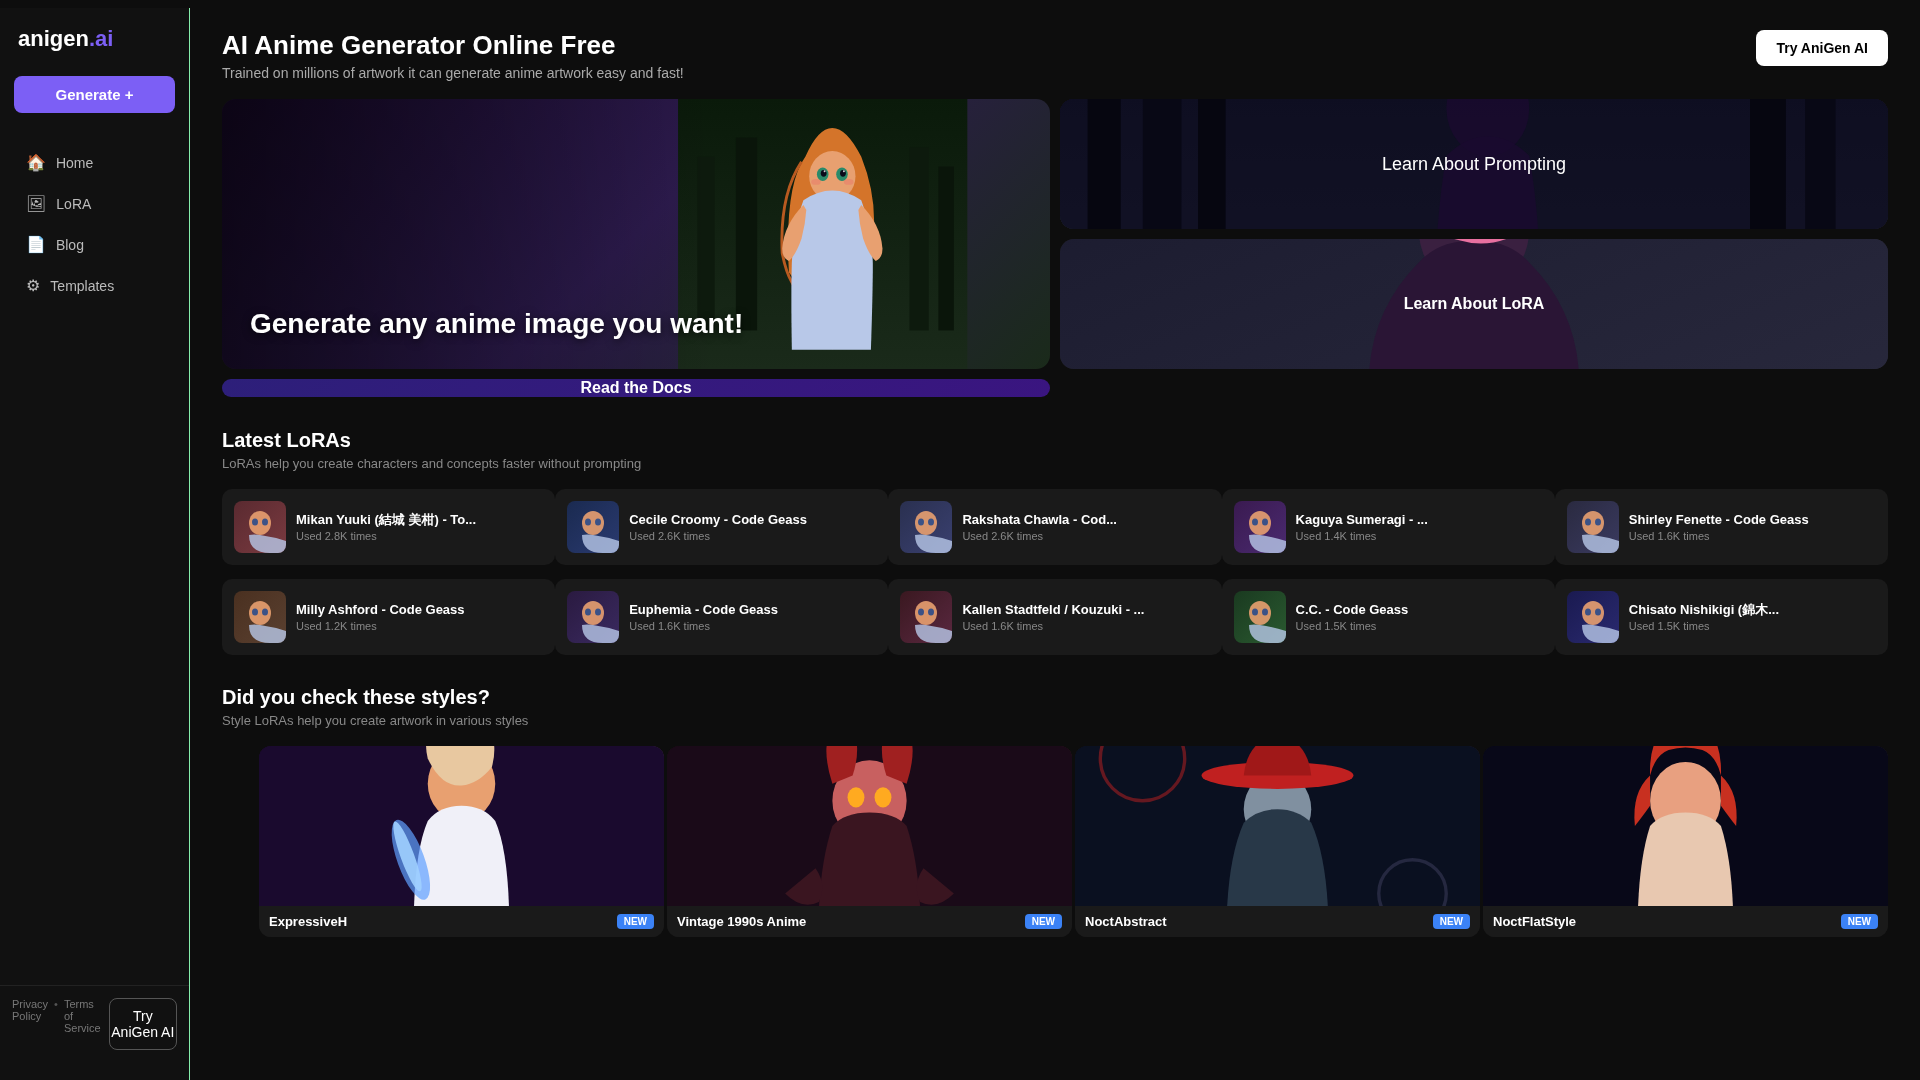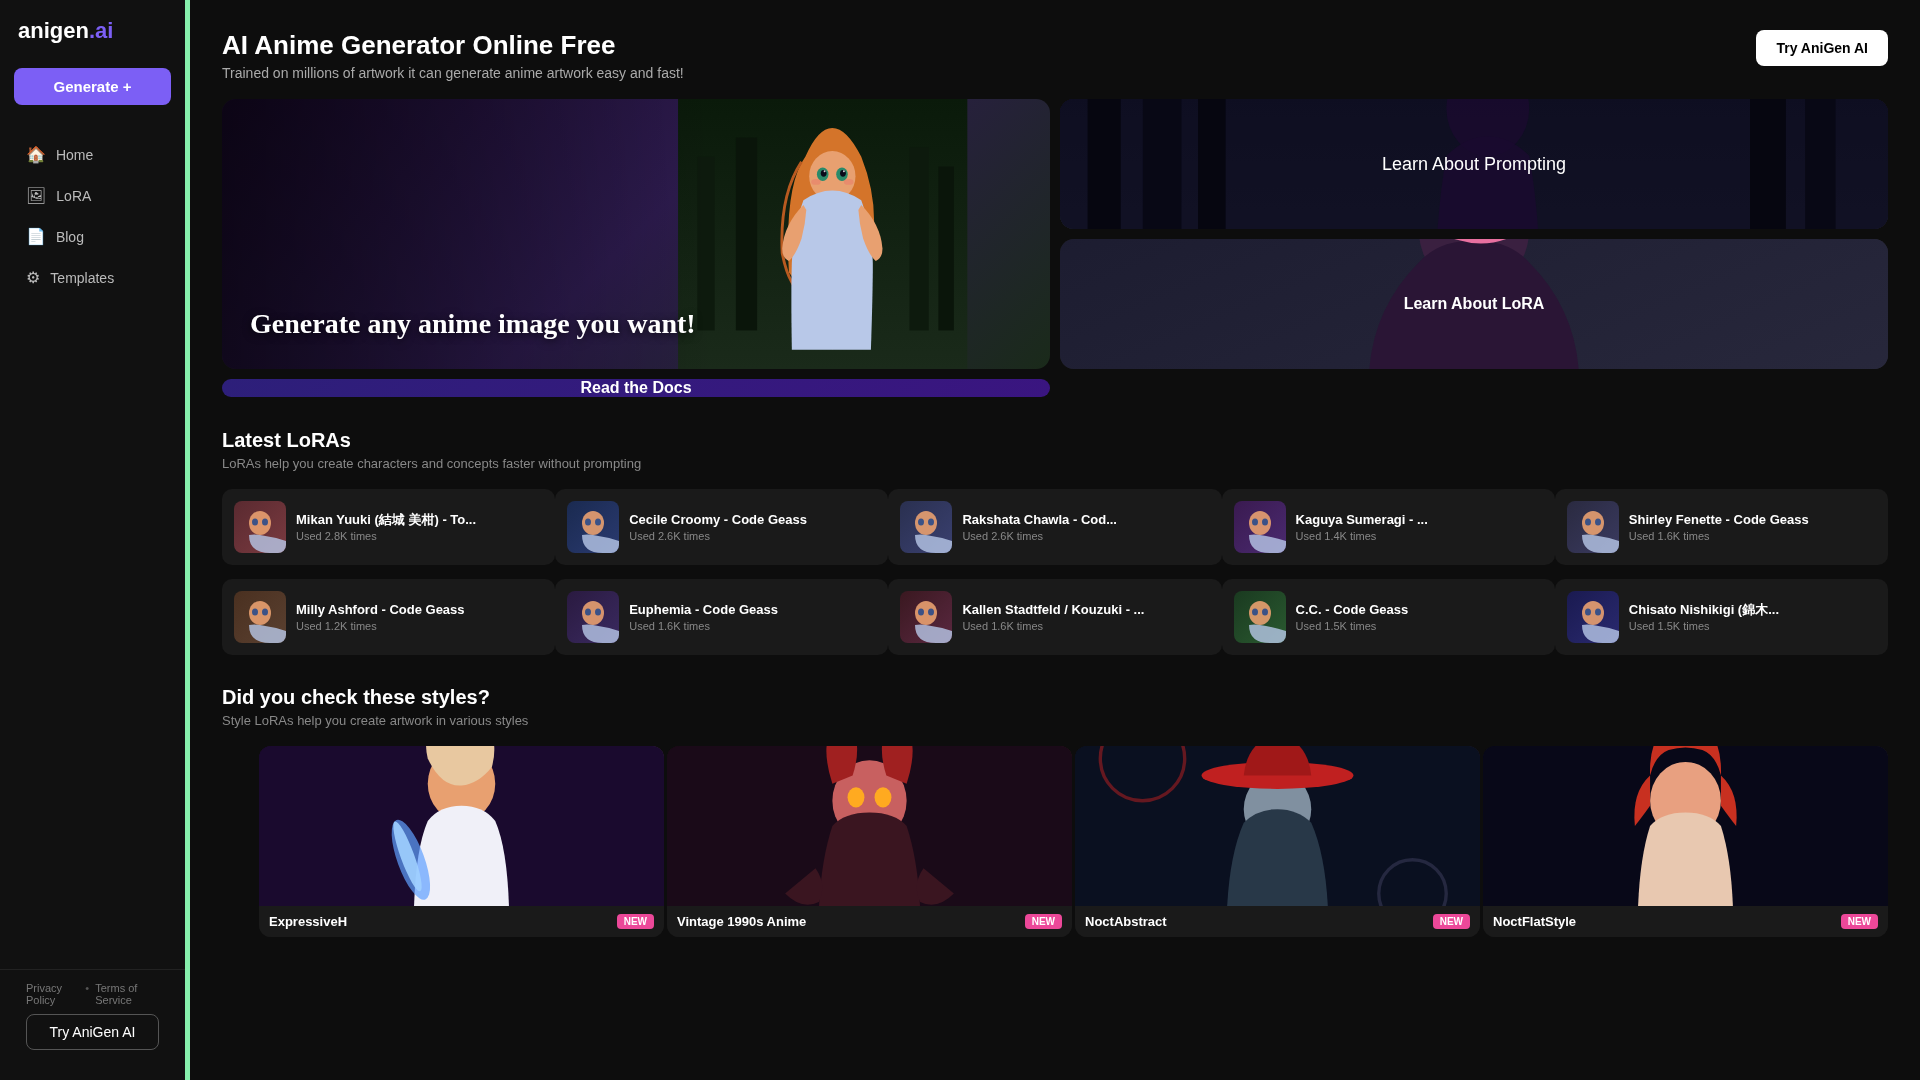--- a/index.html
+++ b/index.html
@@ -12,23 +12,23 @@
     }
 
     
     #sidebar {
       width: 190px;
       min-width: 190px;
       background: #111;
       display: flex;
       flex-direction: column;
       padding: 18px 0;
-      border-right: 5px solid #86efac;
+      border-right: 1px solid #86efac;
       position: fixed;
-      top: 0; left: 0; bottom: 0;
+      top: 8px; left: 0; bottom: 0;
       z-index: 10;
     }
     #logo {
       padding: 0 18px 24px 18px;
     }
     #logo span {
       font-size: 22px;
       font-weight: 800;
       color: #fff;
     }
@@ -54,27 +54,27 @@
       color: #bbb;
       font-size: 14px;
       cursor: pointer;
       border-radius: 6px;
       margin: 2px 8px;
       transition: background 0.15s;
     }
     .nav-item .nav-icon { font-size: 16px; }
 
     .sidebar-footer {
-      padding: 12px 26px;
+      padding: 12px 12px;
       border-top: 1px solid #222;
       font-size: 11px;
       color: #555;
       display: flex;
       gap: 8px;
-      flex-direction: column;
+      flex-direction: row;
       margin-top: 32px;
     }
     .sidebar-footer-links { display: flex; gap: 6px; }
     .sidebar-footer a { color: #777; text-decoration: none; font-size: 11px; }
     .try-btn-bottom {
       background: transparent;
       color: #fff;
       border: 1px solid #555;
       border-radius: 8px;
       padding: 9px 0;
@@ -127,21 +127,20 @@
       position: relative;
       background: linear-gradient(135deg, #1a0a2e 0%, #2d1b4e 50%, #1a2a1a 100%);
     }
     .hero-main-overlay {
       position: absolute;
       inset: 0;
       background: linear-gradient(to right, rgba(0,0,0,0.55) 0%, rgba(0,0,0,0) 60%);
       display: flex;
       align-items: flex-end;
       padding: 28px 28px;
-      font-family: Liberation Serif, serif;
     }
     .hero-main-text {
       font-size: 28px;
       font-weight: 800;
       color: #fff;
       line-height: 1.2;
       text-shadow: 0 2px 8px rgba(0,0,0,0.7);
     }
 
     .hero-top-right {
@@ -278,21 +277,21 @@
     }
     .style-label-row {
       display: flex;
       align-items: center;
       justify-content: space-between;
       padding: 8px 10px;
       background: #1a1a1a;
     }
     .style-name { font-size: 13px; font-weight: 600; color: #fff; }
     .new-badge {
-      background: #ec4899;
+      background: #3b82f6;
       color: #fff;
       font-size: 10px;
       font-weight: 700;
       padding: 2px 7px;
       border-radius: 4px;
     }
 
     
     .hero-main-figure {
       position: absolute;

